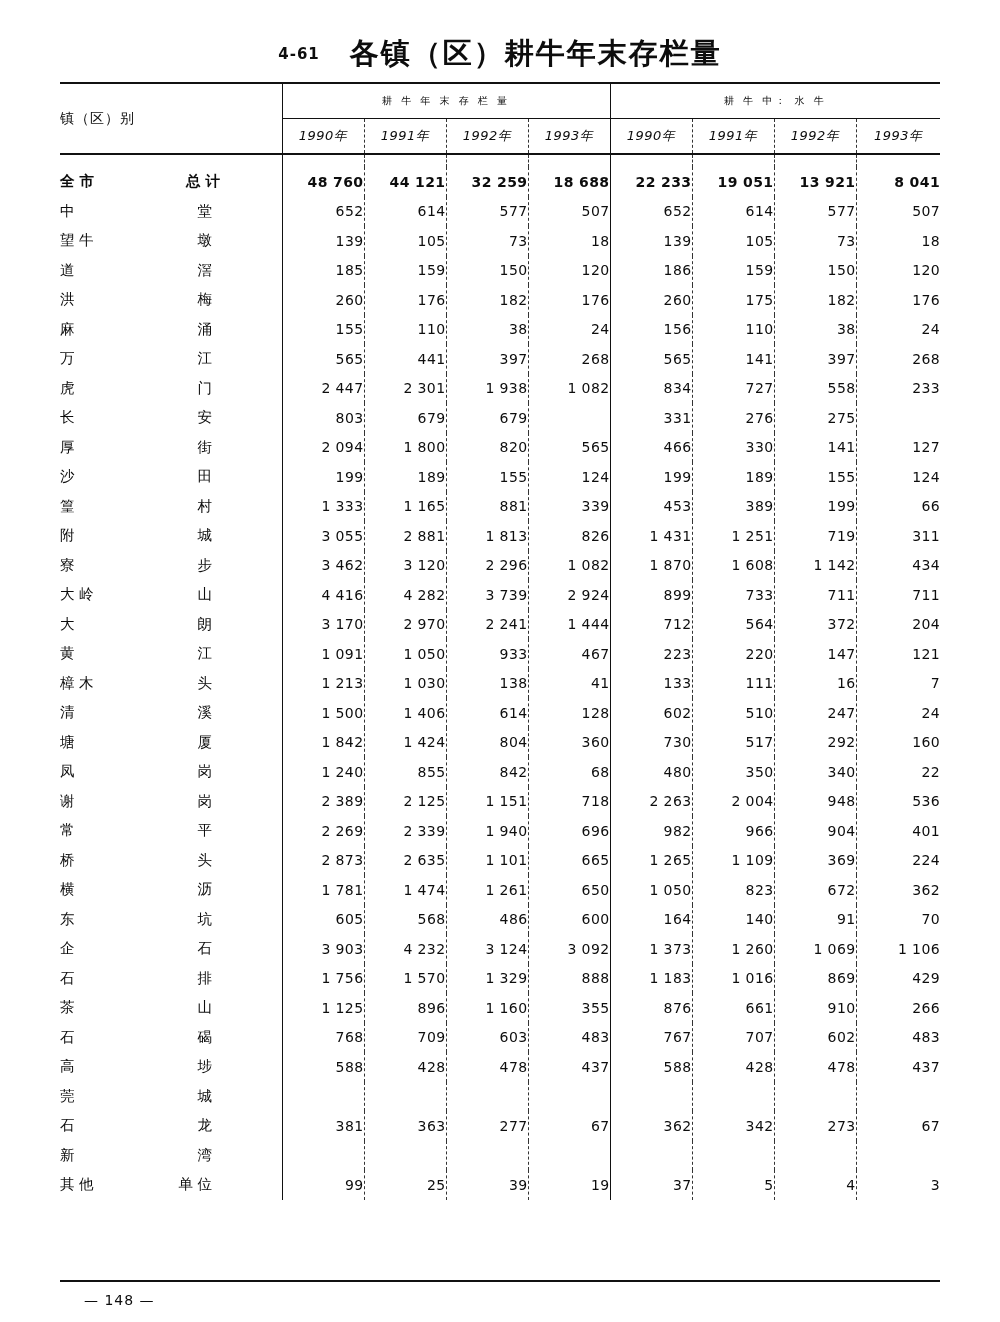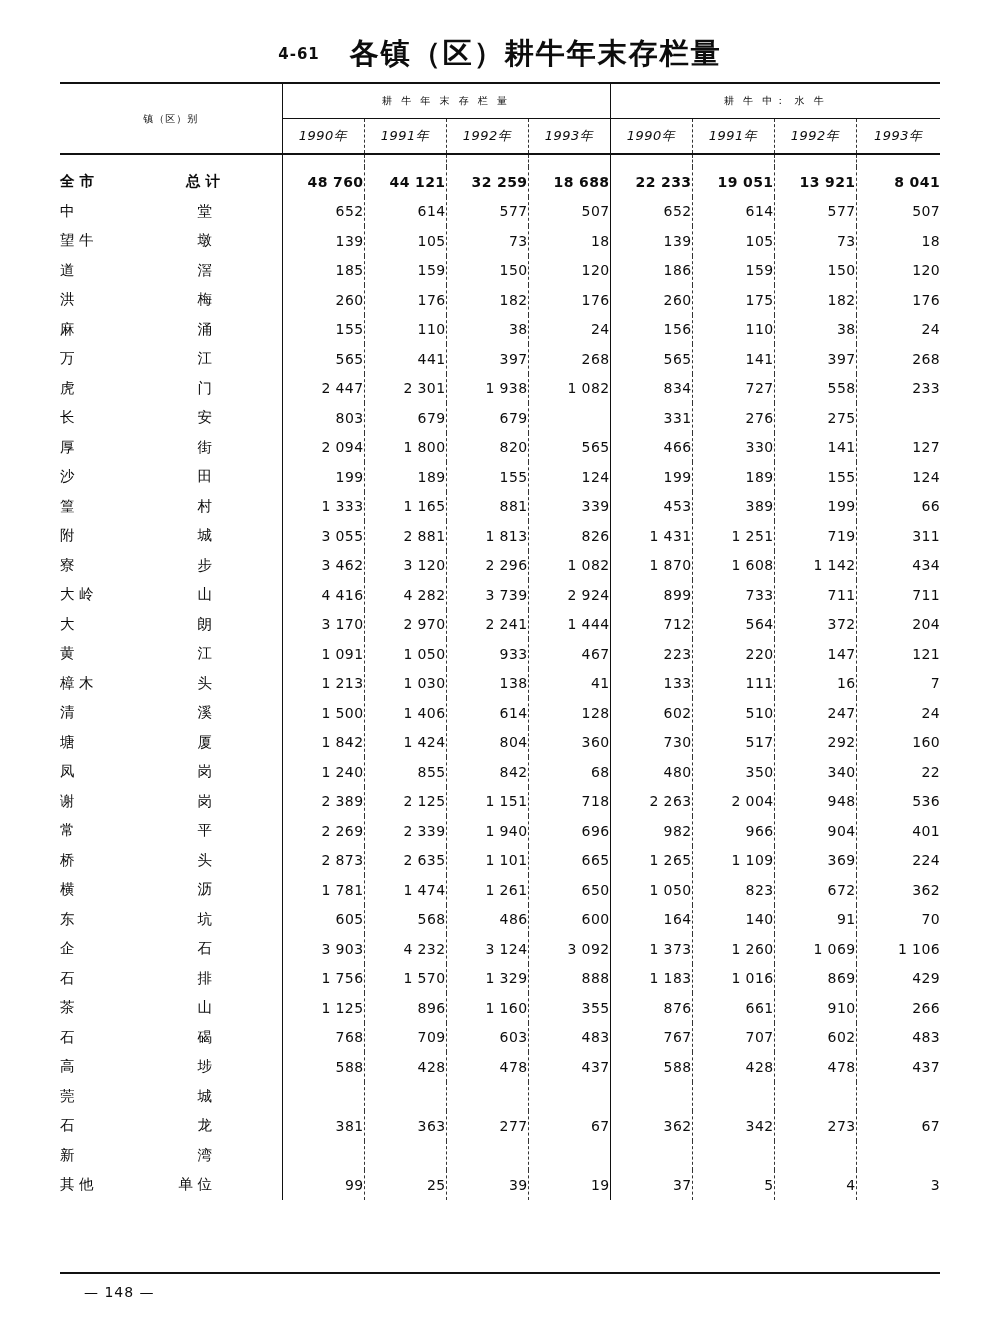--- a/index.html
+++ b/index.html
@@ -80,22 +80,21 @@
     height: 34px;
     font-weight: bold;
   }
   .h-year {
     text-align: center;
     font-size: 13px;
     height: 34px;
     letter-spacing: 0.5px;
   }
   .stub-head {
-    text-align: center;
-    font-size: 10px;
+    font-size: 14px;
     letter-spacing: 1px;
     height: 68px;
     font-weight: bold;
   }
   .vline {
     border-left: 1.6px solid #111;
   }
   .vline-dash {
     border-left: 1px dashed #333;
   }
@@ -122,21 +121,21 @@
   .row-total .cell-name,
   .row-total .cell-num {
     font-weight: bold;
   }
   .row-total .cell-name .name-inner { width: 160px; }
   .row-total td { padding-top: 4px; padding-bottom: 2px; }
   .spacer-row td { height: 12px; }
   .footer {
     position: absolute;
     left: 60px;
-    bottom: 56px;
+    bottom: 48px;
     width: 880px;
   }
   .foot-rule {
     border-top: 2.2px solid #111;
     width: 880px;
   }
   .page-no {
     margin-top: 10px;
     font-size: 14px;
     padding-left: 24px;

